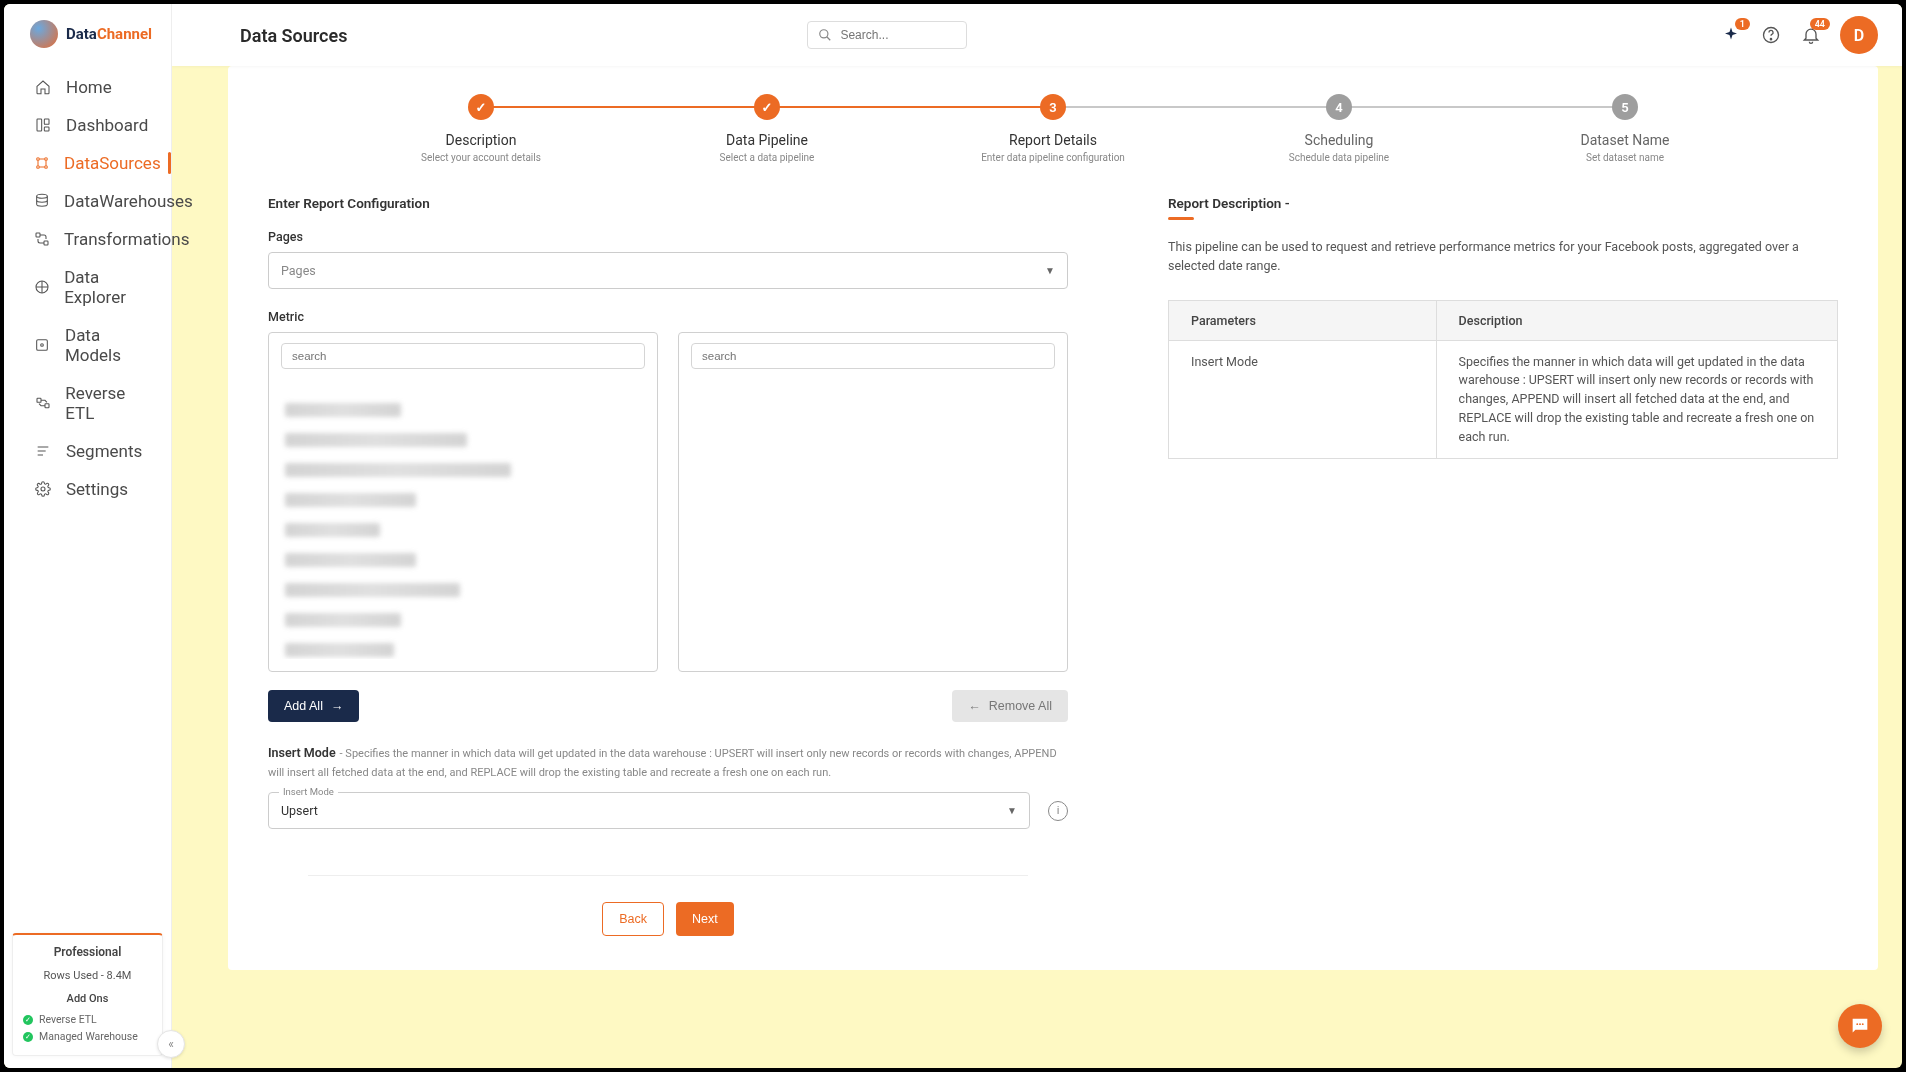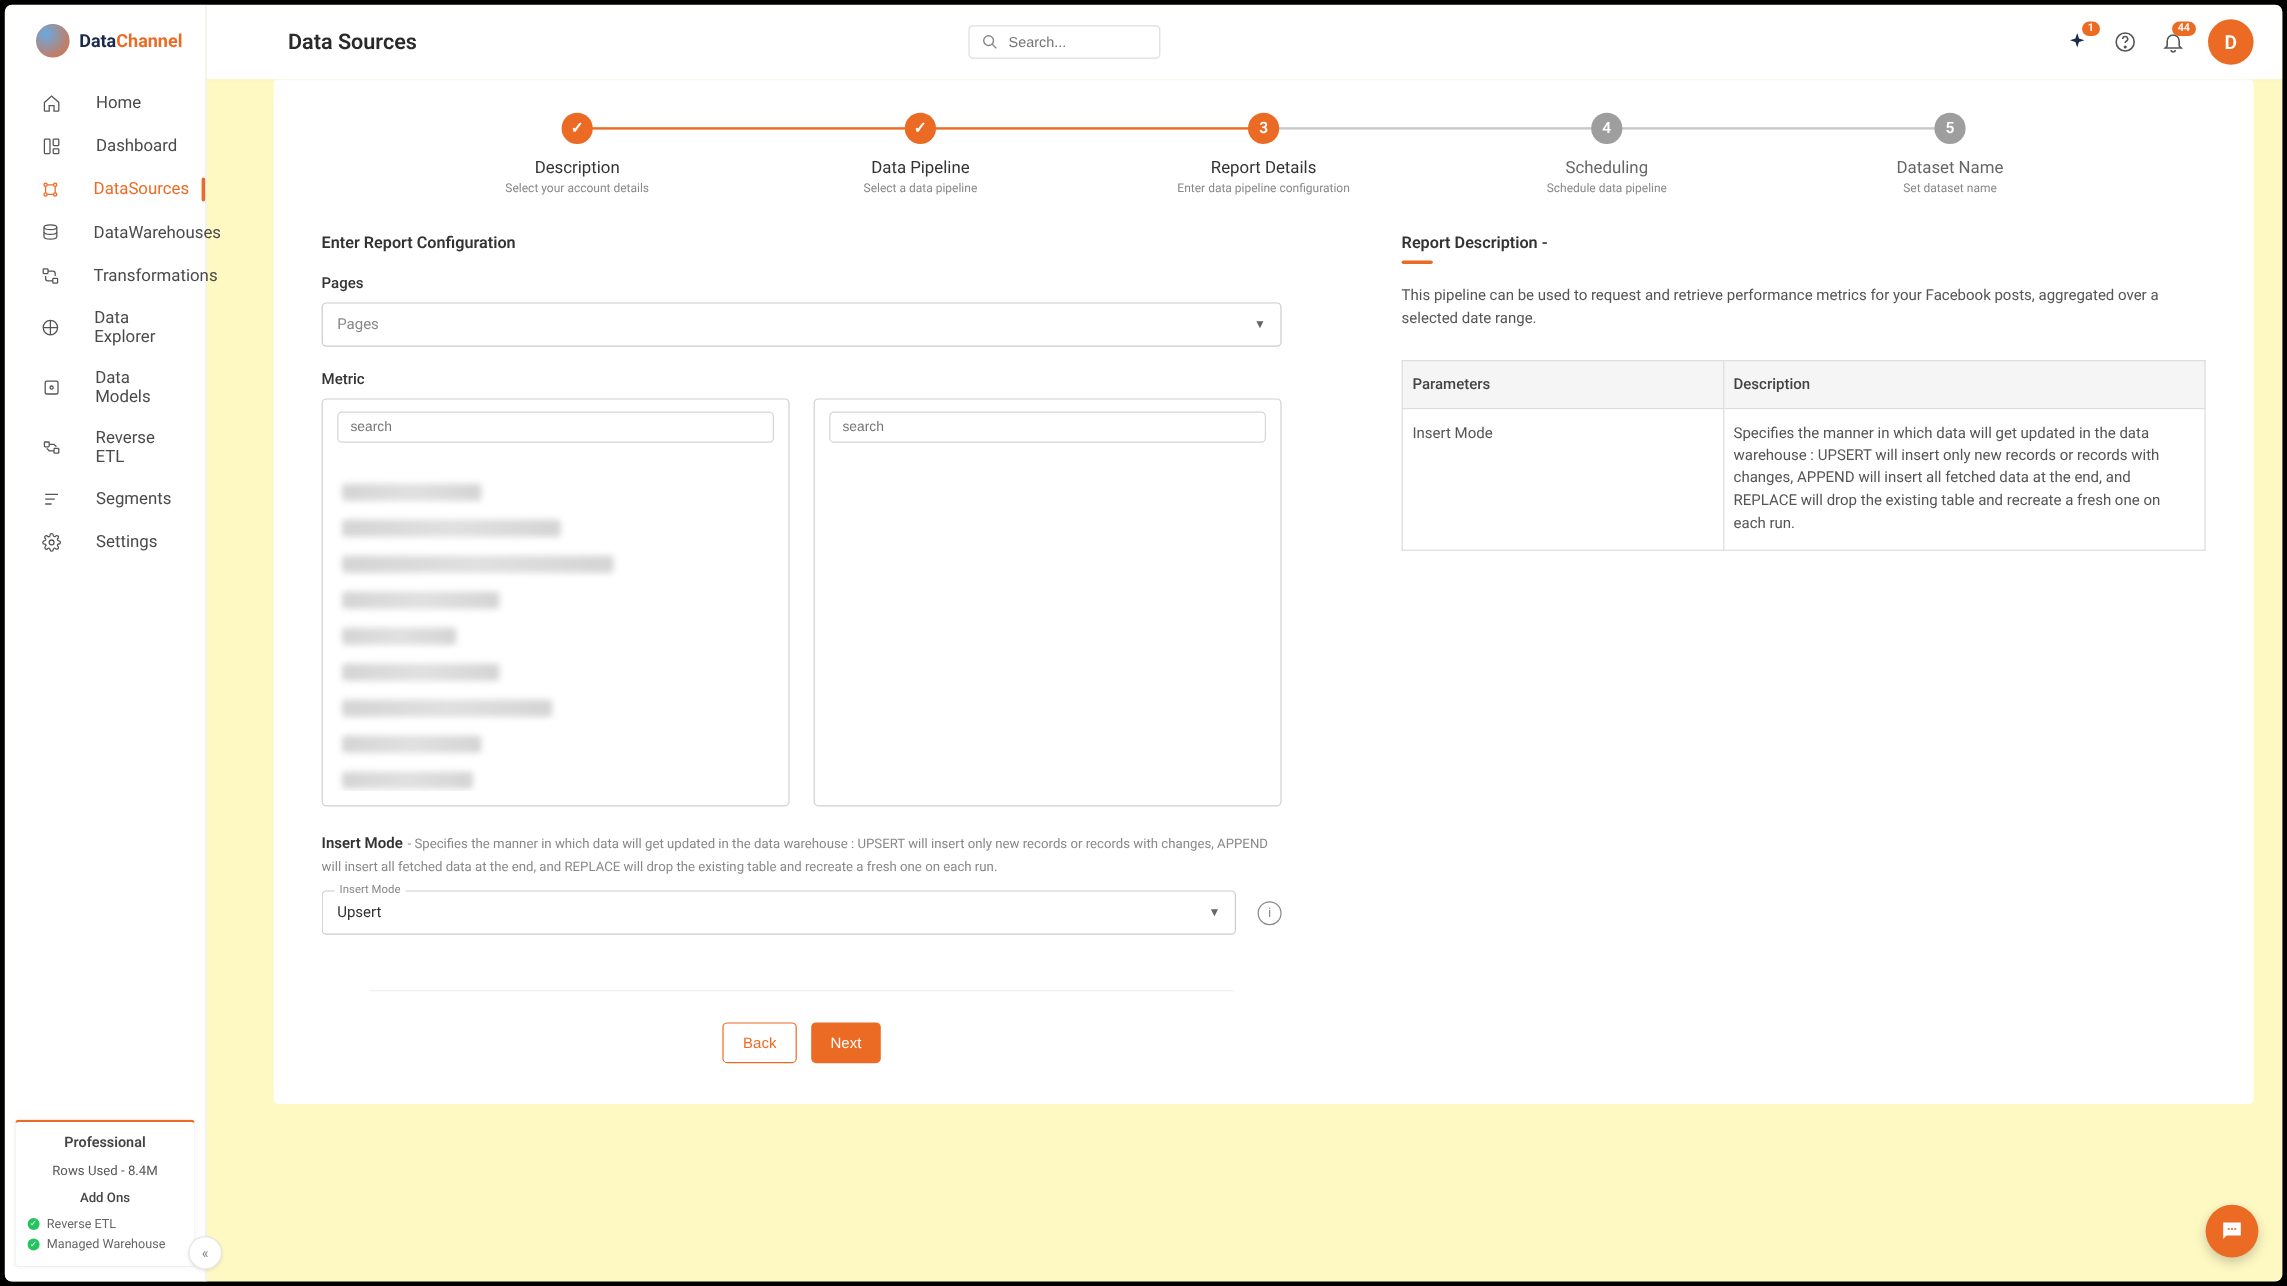--- a/index.html
+++ b/index.html
@@ -8,21 +8,21 @@
 .window { width: 100%; height: 100%; background: #fef9c3; border-radius: 6px; display: flex; overflow: hidden; }
 
 
 .sidebar { width: 168px; background: #fff; border-right: 1px solid #eee; display: flex; flex-direction: column; position: relative; }
 .logo { display: flex; align-items: center; gap: 8px; padding: 16px 16px 20px 26px; }
 .logo-mark { width: 28px; height: 28px; border-radius: 50%; background: radial-gradient(circle at 30% 30%, #6aa9e0, #e66b32); position: relative; }
 .logo-text { font-weight: 700; font-size: 15px; color: #1a2a4a; }
 .logo-text .accent { color: #ec6b24; }
 
 .nav { list-style: none; flex: 1; }
-.nav li { display: flex; align-items: center; gap: 28px; padding: 9px 16px 9px 30px; font-size: 14px; color: #4a4a4a; cursor: pointer; position: relative; }
+.nav li { display: flex; align-items: center; gap: 14px; padding: 9px 16px 9px 30px; font-size: 17px; color: #4a4a4a; cursor: pointer; position: relative; }
 .nav li.active { color: #ec6b24; }
 .nav li.active::after { content:""; position:absolute; right:0; top:22%; height:56%; width:3px; background:#ec6b24; border-radius:2px; }
 .nav .ico { width: 18px; height: 18px; display:flex; align-items:center; justify-content:center; color:#555; }
 .nav li.active .ico { color:#ec6b24; }
 
 .plan-card { margin: 8px 8px 12px; border: 1px solid #eee; border-top: 2px solid #ec6b24; border-radius: 4px; padding: 10px 10px; font-size: 11px; text-align:center; color:#444; box-shadow:0 0 4px rgba(0,0,0,0.04); }
 .plan-card .plan-name { font-weight:600; margin-bottom:10px; font-size:12px; }
 .plan-card .rows { margin-bottom:10px; color:#555; }
 .plan-card .addons-title { font-weight:500; margin-bottom:6px; }
 .plan-card .addon { display:flex; align-items:center; gap:6px; text-align:left; padding:2px 0; color:#666; font-size:10.5px; }
@@ -96,21 +96,21 @@
 .float-label { position:absolute; top:-7px; left:10px; background:#fff; padding:0 4px; font-size:9.5px; color:#888; }
 .info-ico { width:20px; height:20px; border:1.5px solid #888; border-radius:50%; display:flex; align-items:center; justify-content:center; font-size:11px; color:#888; cursor:pointer; }
 
 .nav-actions { display:flex; justify-content:center; gap:12px; margin-top:46px; border-top:1px solid #eee; padding-top:26px; margin-left:40px; margin-right:40px; }
 
 
 .desc-title { font-size:13.5px; font-weight:600; color:#333; margin-bottom:6px; }
 .orange-underline { width:26px; height:3px; background:#ec6b24; border-radius:2px; margin-bottom:18px; }
 .desc-text { font-size:12.5px; color:#555; line-height:1.5; margin-bottom:24px; }
 .param-table { width:100%; border-collapse:collapse; font-size:12.5px; }
-.param-table th, .param-table td { border:1px solid #ddd; padding:12px 8px; text-align:left; vertical-align:top; }
+.param-table th, .param-table td { border:1px solid #ddd; padding:12px 22px; text-align:left; vertical-align:top; }
 .param-table th { background:#f5f5f5; font-weight:500; color:#444; }
 .param-table td { color:#555; line-height:1.5; }
 .param-table td.desc { width:60%; }
 
 .chat-fab { position:absolute; bottom:24px; right:24px; width:44px; height:44px; border-radius:50%; background:#ec6b24; color:#fff; display:flex; align-items:center; justify-content:center; font-size:22px; cursor:pointer; box-shadow:0 4px 10px rgba(0,0,0,0.2); }
 
 svg { display:block; }
 </style>
 </head>
 <body>
@@ -341,20 +341,30 @@
                     <div class="blur-item" style="width:48%"></div>
                     <div class="blur-item" style="width:32%"></div>
                     <div class="blur-item" style="width:30%"></div>
                   </div>
                 </div>
                 <div class="list-box">
                   <div class="list-search"><input placeholder="search" style=""></div>
                   <div class="list-items"></div>
                 </div>
               </div>
+              <div class="dual-actions">
+                <button class="btn btn-dark">
+                  <span>Add All</span>
+                  <span>→</span>
+                </button>
+                <button class="btn btn-grey">
+                  <span>←</span>
+                  <span>Remove All</span>
+                </button>
+              </div>
             </div>
 
             <div class="field" style="margin-top:6px;">
               <span class="insert-label">Insert Mode</span>
               <span class="insert-help"> - Specifies the manner in which data will get updated in the data warehouse : UPSERT will insert only new records or records with changes, APPEND will insert all fetched data at the end, and REPLACE will drop the existing table and recreate a fresh one on each run.</span>
               <div class="insert-row">
                 <div class="select-box" style="position:relative;">
                   <span class="float-label">Insert Mode</span>
                   <span>Upsert</span>
                   <span class="arrow">▼</span>

